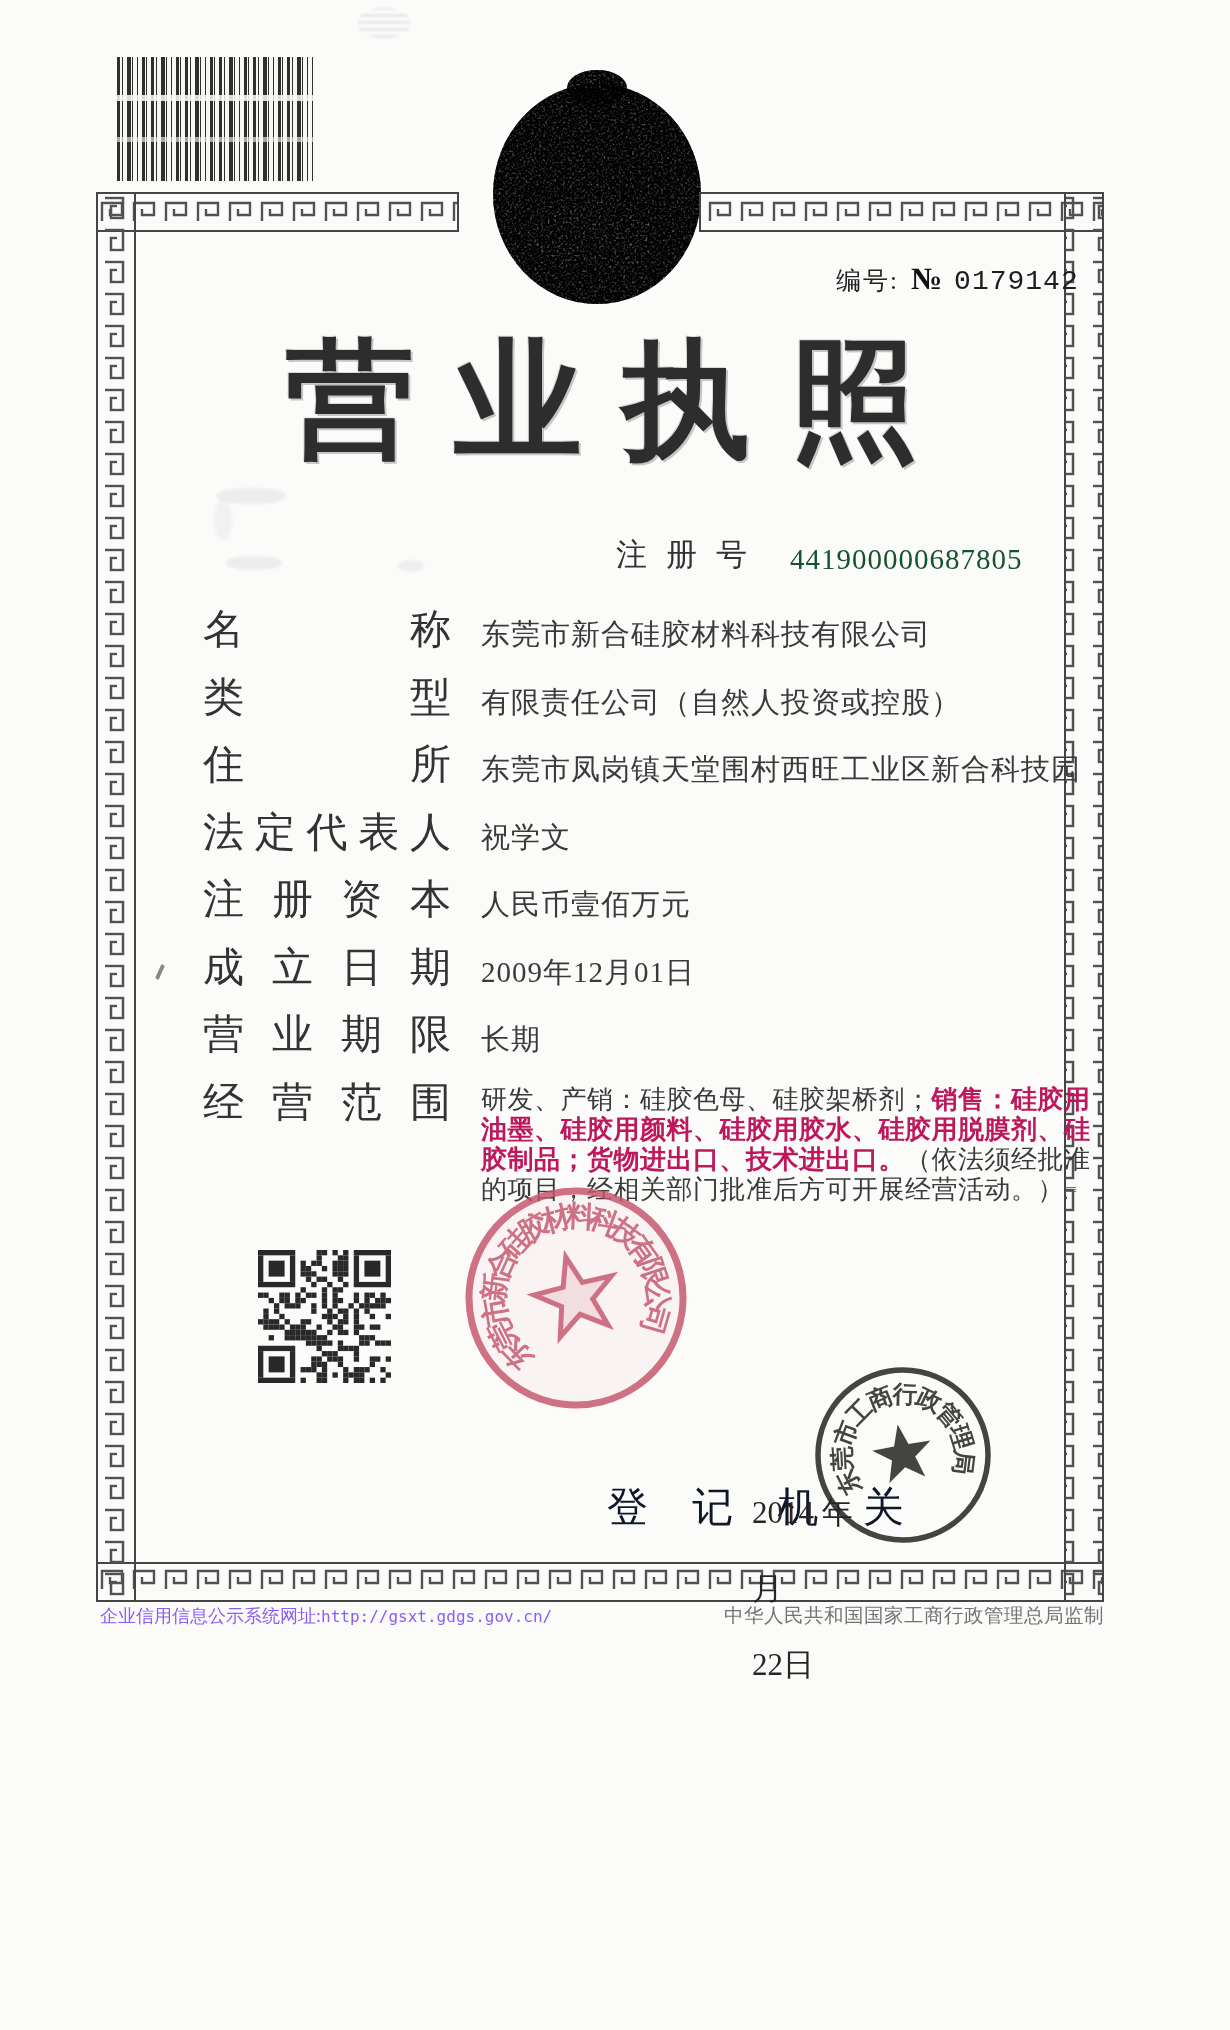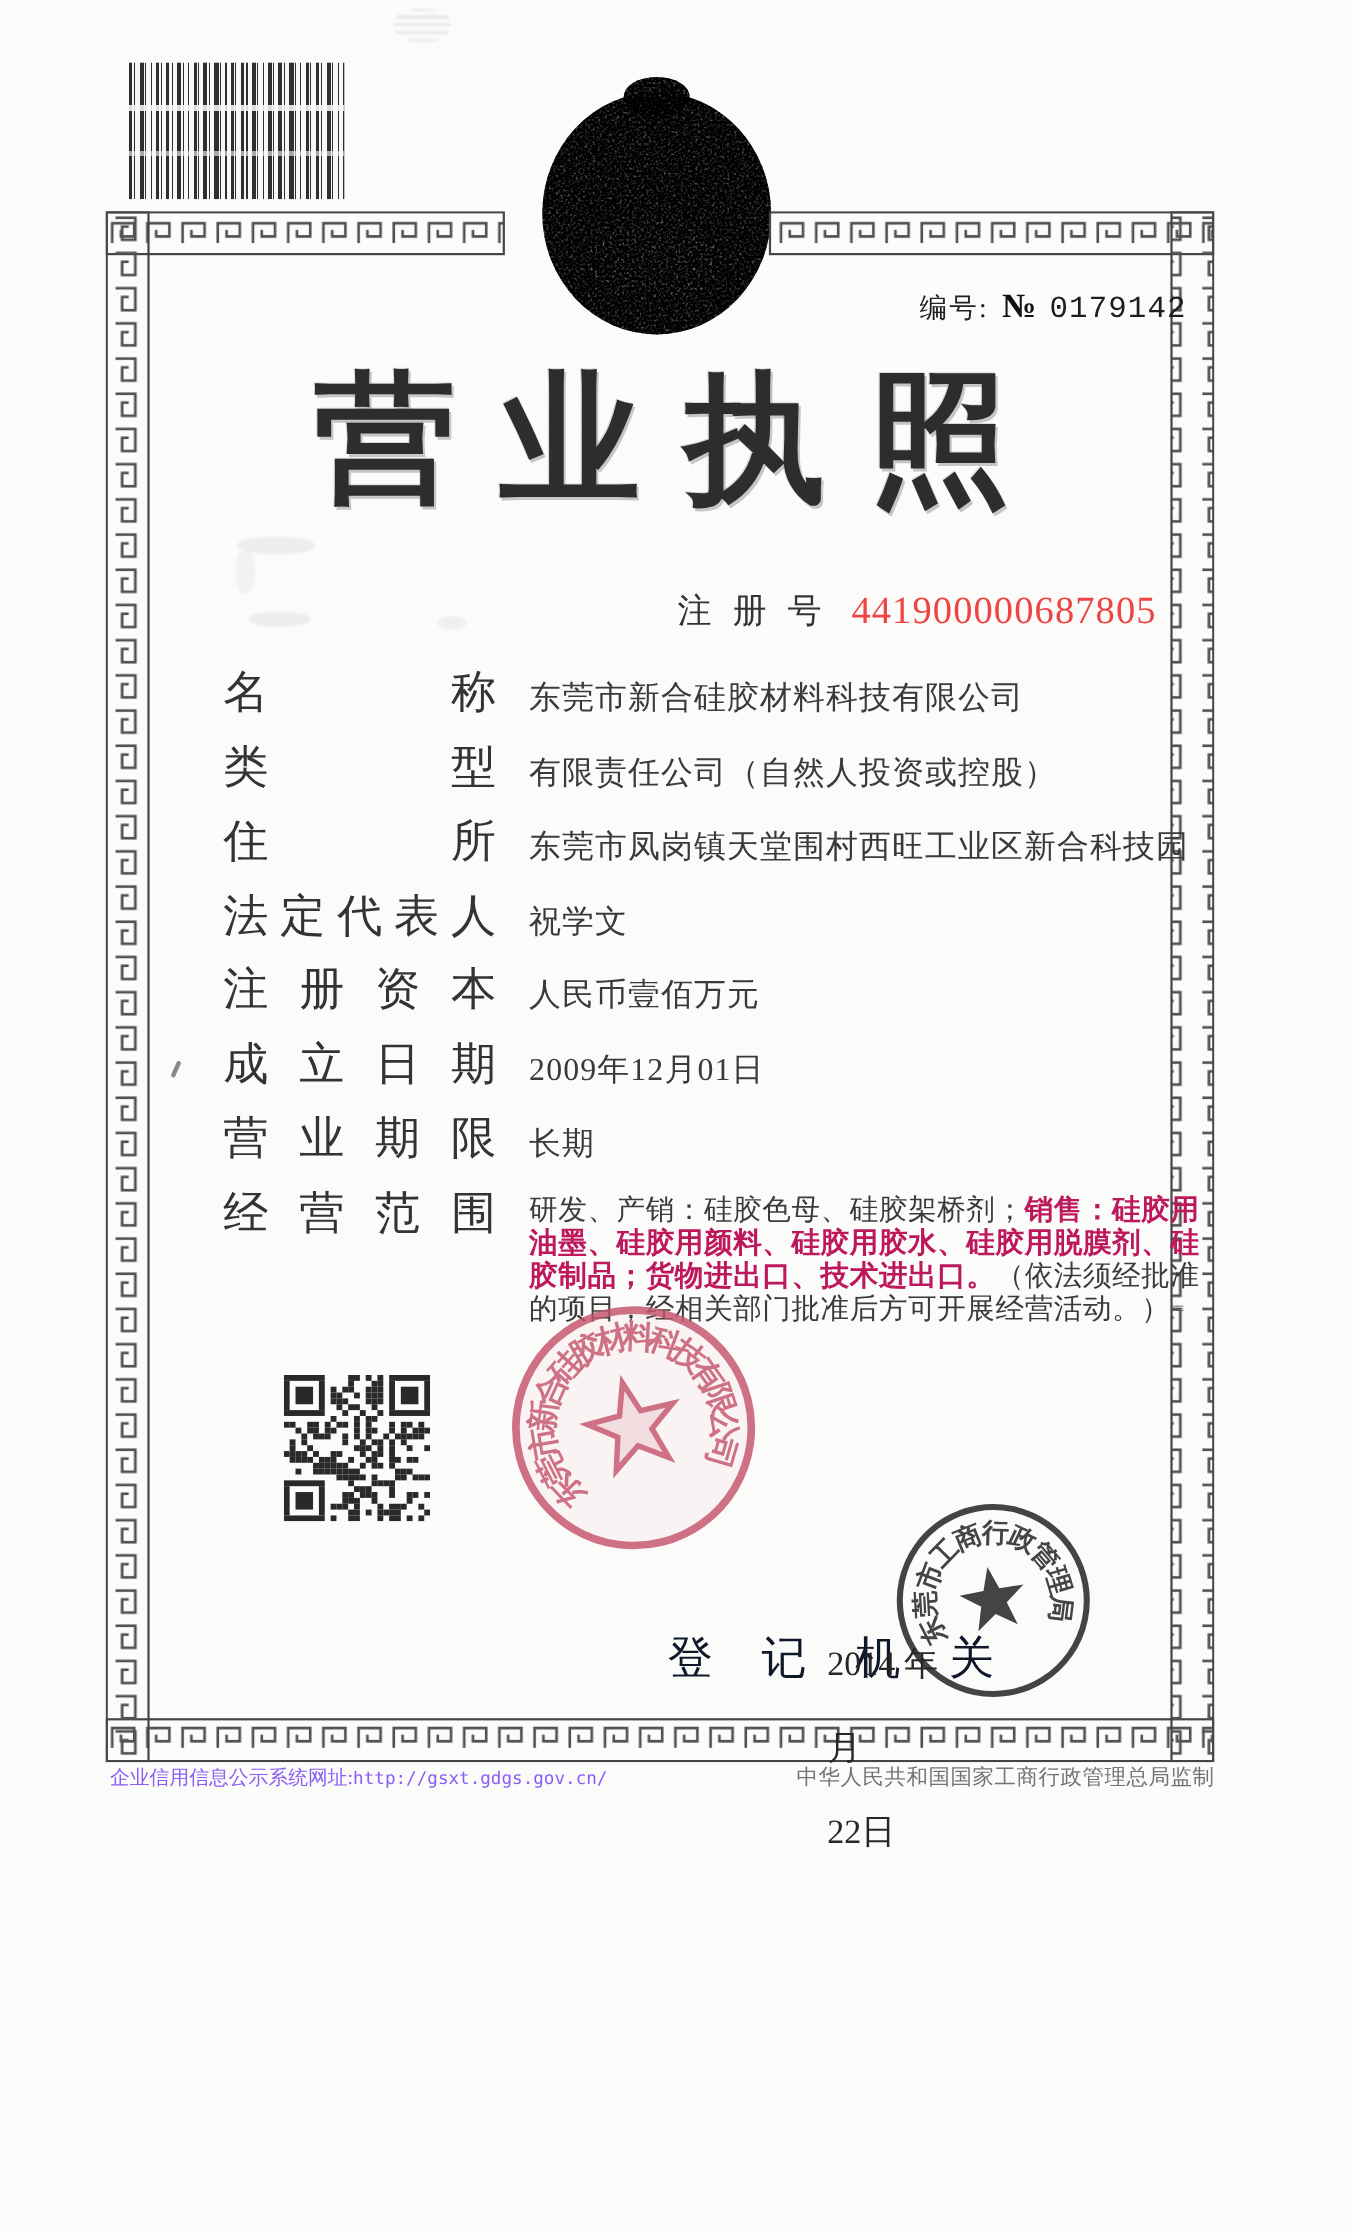--- a/index.html
+++ b/index.html
@@ -34,23 +34,23 @@
 
   
   .title { position:absolute; left:286px; top:336px; width:632px; display:flex; justify-content:space-between; }
   .title span {
     font-family:"Liberation Sans", sans-serif; font-size:128px; line-height:1;
     font-weight:900; color:#2d2d2d;
     text-shadow:2px 2px 0 rgba(100,100,100,.35), -1px -1px 0 rgba(120,120,120,.25);
   }
 
   
-  .regno { position:absolute; left:616px; top:534px; display:flex; align-items:center; }
+  .regno { position:absolute; left:616px; top:534px; display:flex; align-items:flex-end; }
   .regno-label { font-size:31px; letter-spacing:19px; color:#333; font-weight:500; }
-  .regno-value { font-size:35px; margin-left:8px; color:#ef4444; letter-spacing:1px; }
+  .regno-value { font-size:29px; margin-left:24px; color:#14532d; letter-spacing:1px; }
 
   
   .fields { position:absolute; left:203px; top:606px; width:900px; }
   .field-row { display:flex; align-items:flex-start; min-height:67.5px; }
   .field-label {
     width:248px; flex-shrink:0; display:flex; justify-content:space-between;
     font-size:41px; line-height:1.15; color:#333; font-weight:500;
   }
   .field-value { margin-left:30px; font-size:29px; padding-top:9px; color:#3a3a3a; letter-spacing:1px; }
   .field-row.scope { min-height:130px; }

